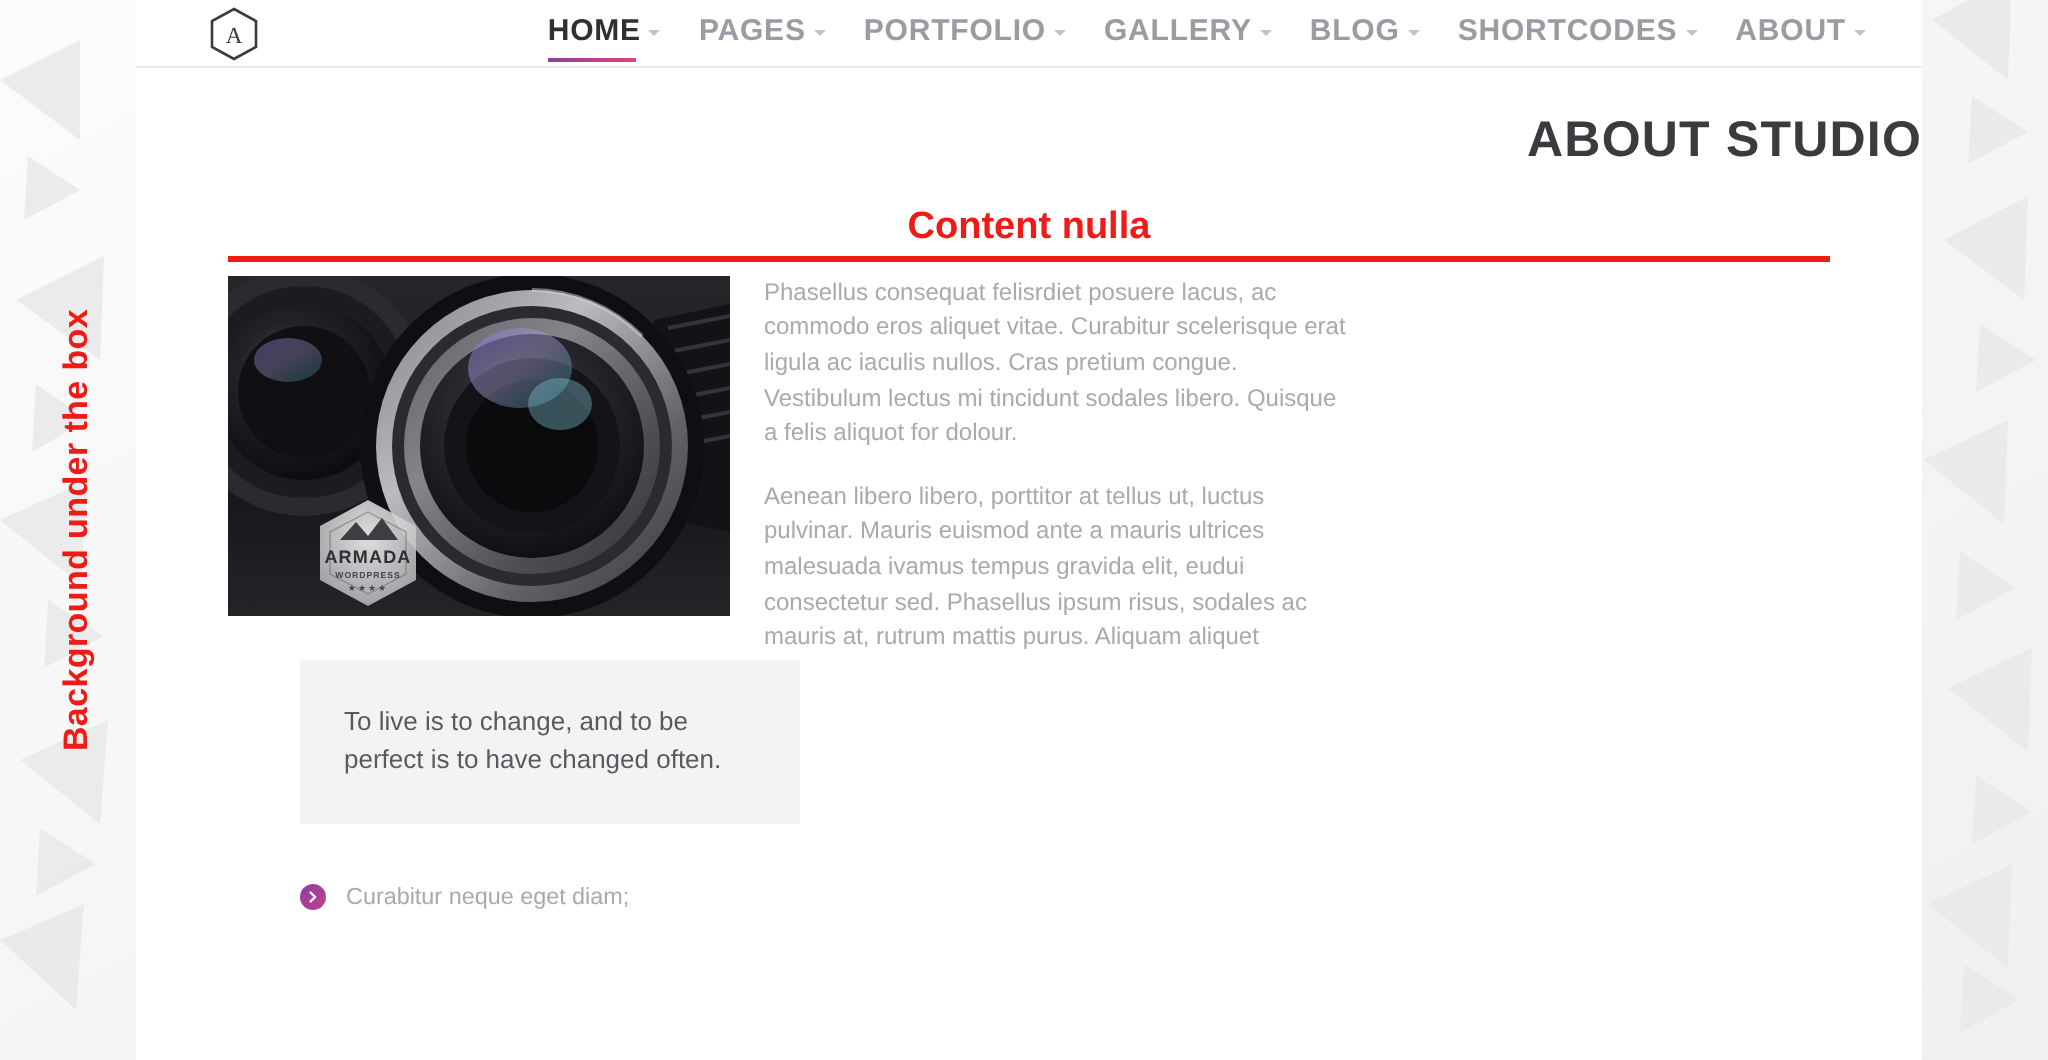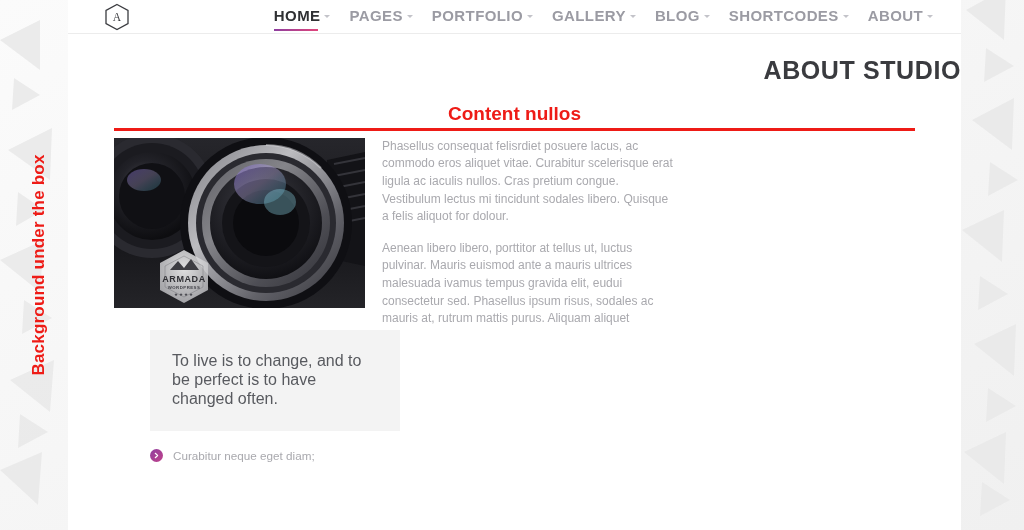--- a/index.html
+++ b/index.html
@@ -173,25 +173,25 @@
   #content-side {
     width: 250px;
     margin-left: 36px;
   }
   #quote-box {
     background: #f3f3f3;
     padding: 21px 22px 23px 22px;
     margin-top: 2px;
   }
   #quote-box p {
-    font-size: 16px;
+    font-size: 13px;
     line-height: 19px;
     color: #585a5f;
   }
-  #feature-list { margin-top: 18px; list-style: none; }
+  #feature-list { margin-top: 30px; list-style: none; }
   #feature-list li {
     display: flex;
     align-items: center;
     gap: 10px;
     margin-bottom: 17px;
     font-size: 11.7px;
     color: #a9a9ae;
   }
   .bullet {
     flex: 0 0 13px;
@@ -292,21 +292,21 @@
         <span>ABOUT</span>
         <span class="caret"></span>
       </div>
 
     </nav>
   </div>
 
   <h1 id="page-title">ABOUT STUDIO</h1>
 
   <div class="width-marker" id="marker-content">
-    <span class="label">Content nullos</span>
+    <span class="label">Content nulla</span>
     <div class="rule"></div>
   </div>
 
   <div id="content">
 
     <div id="content-main">
 
       <div id="lens-photo">
         <svg viewBox="0 0 251 170" preserveAspectRatio="none" aria-hidden="true">
           <defs>

